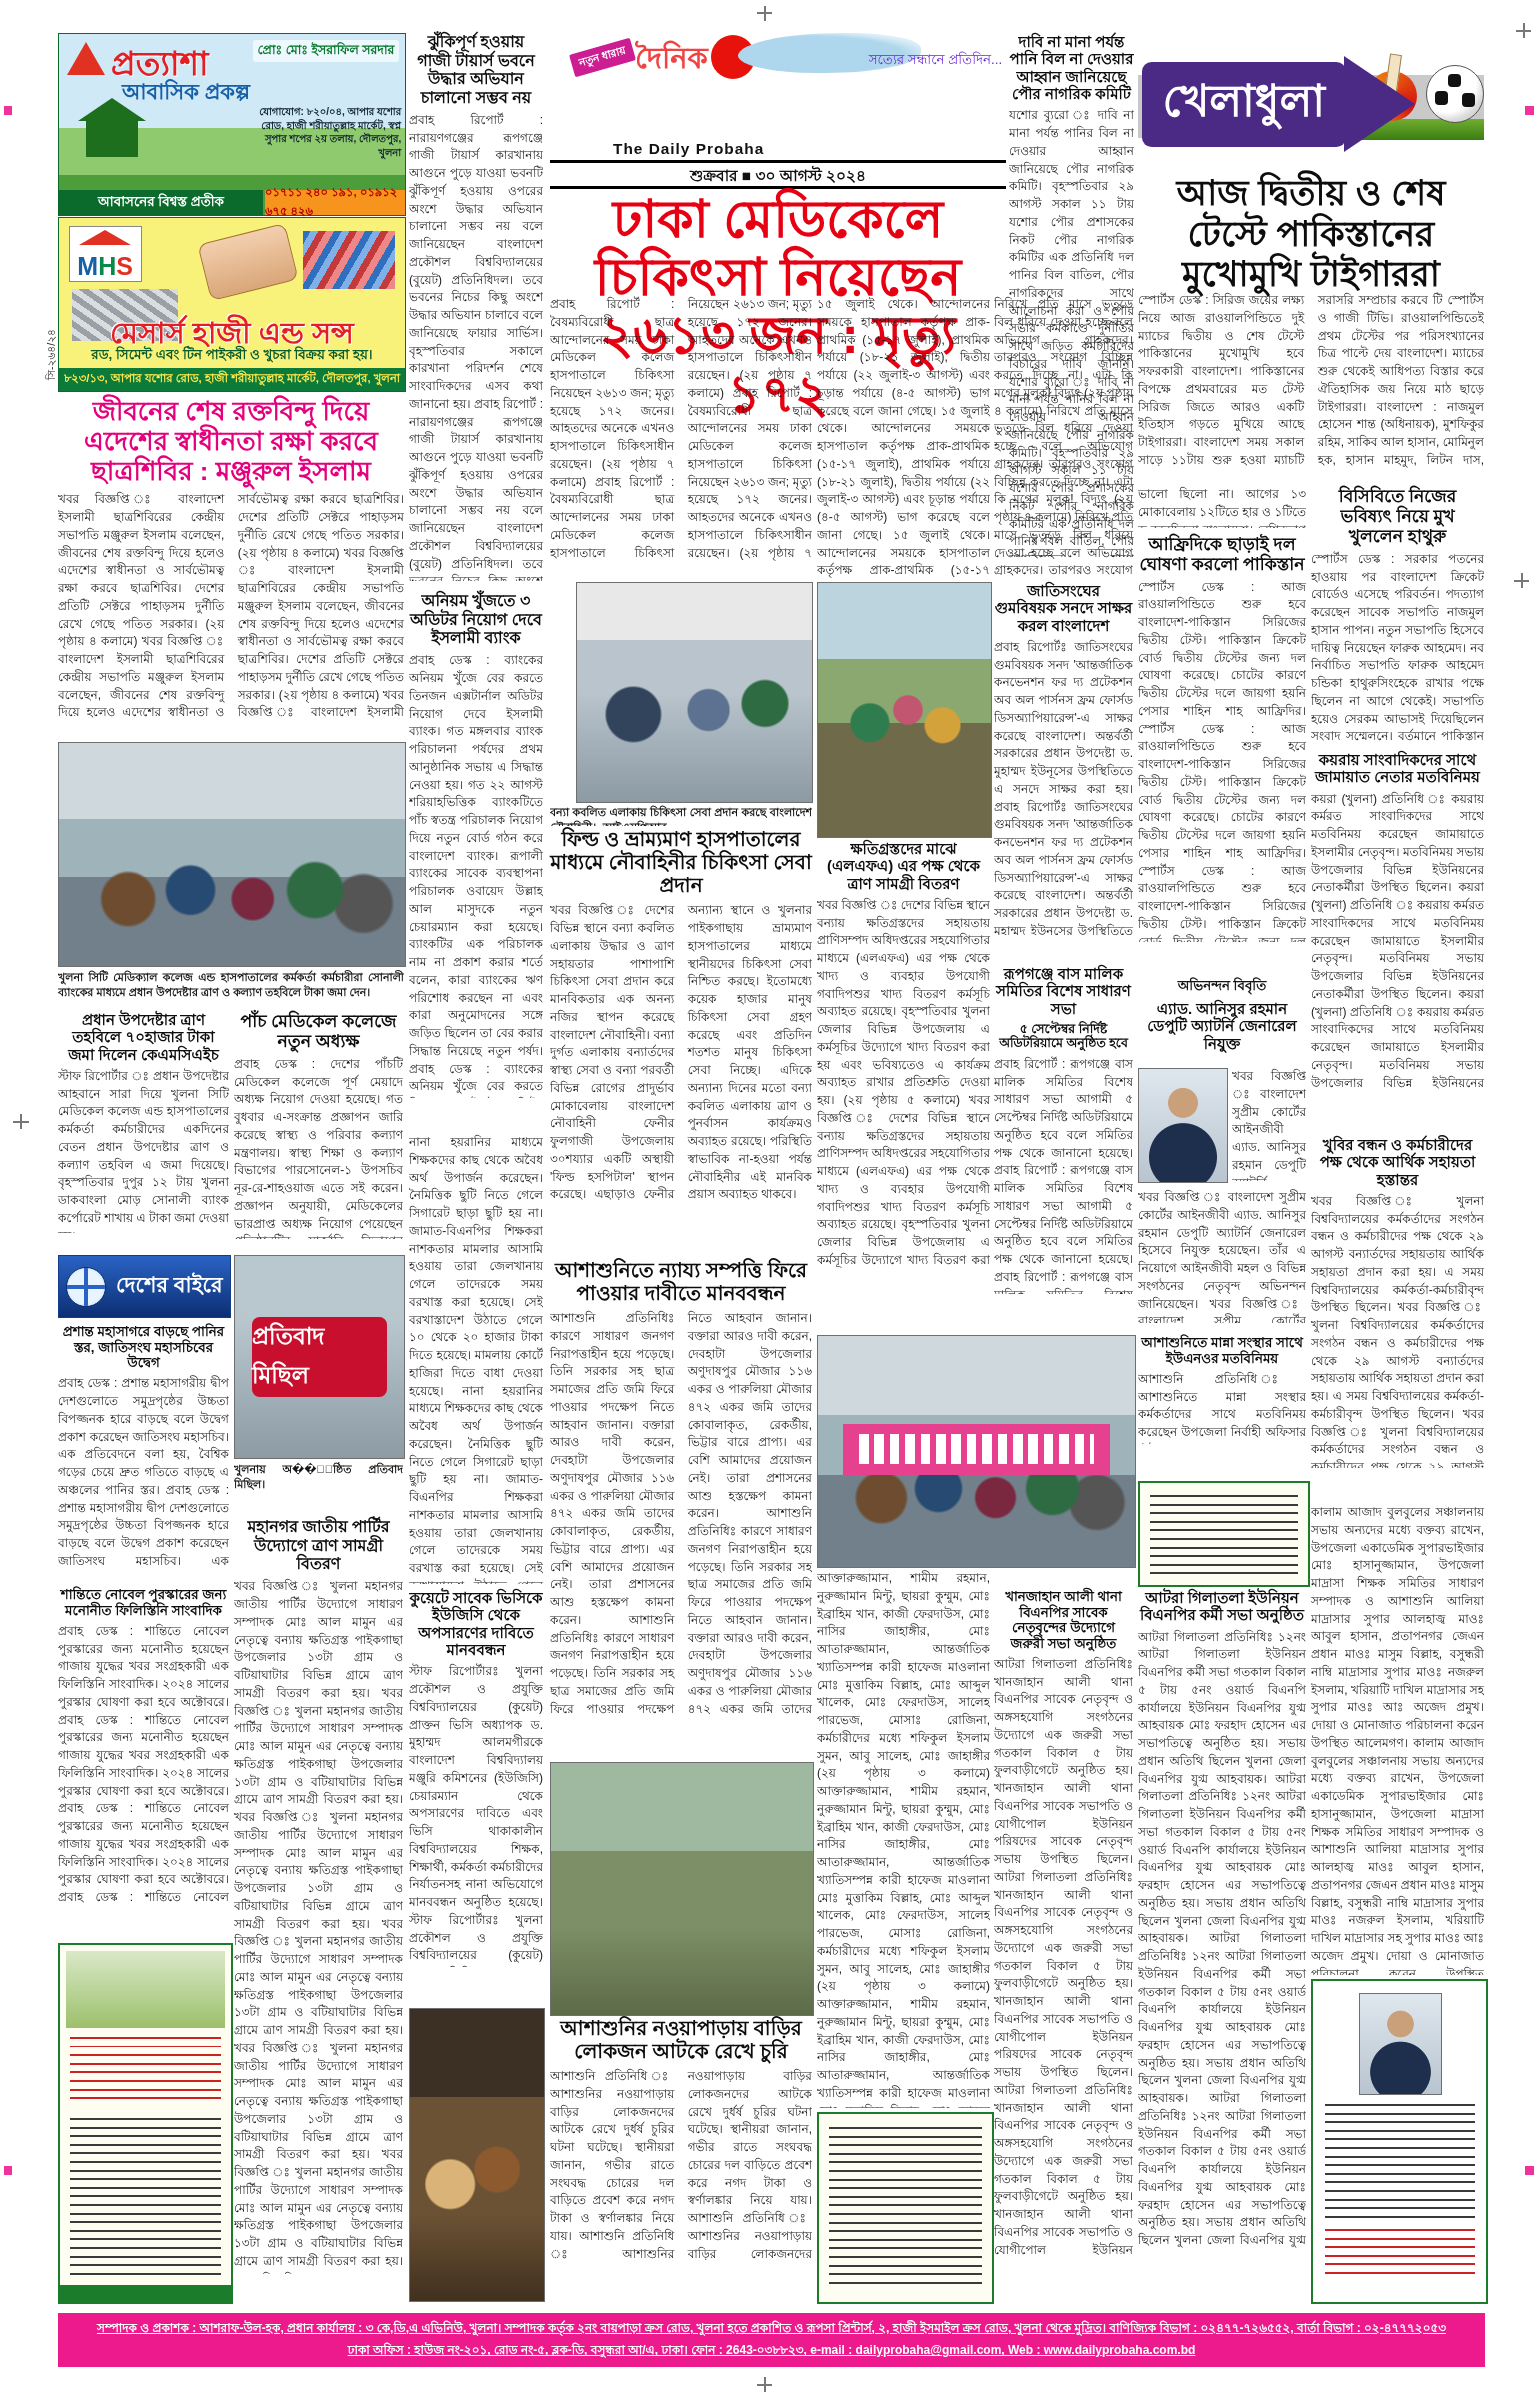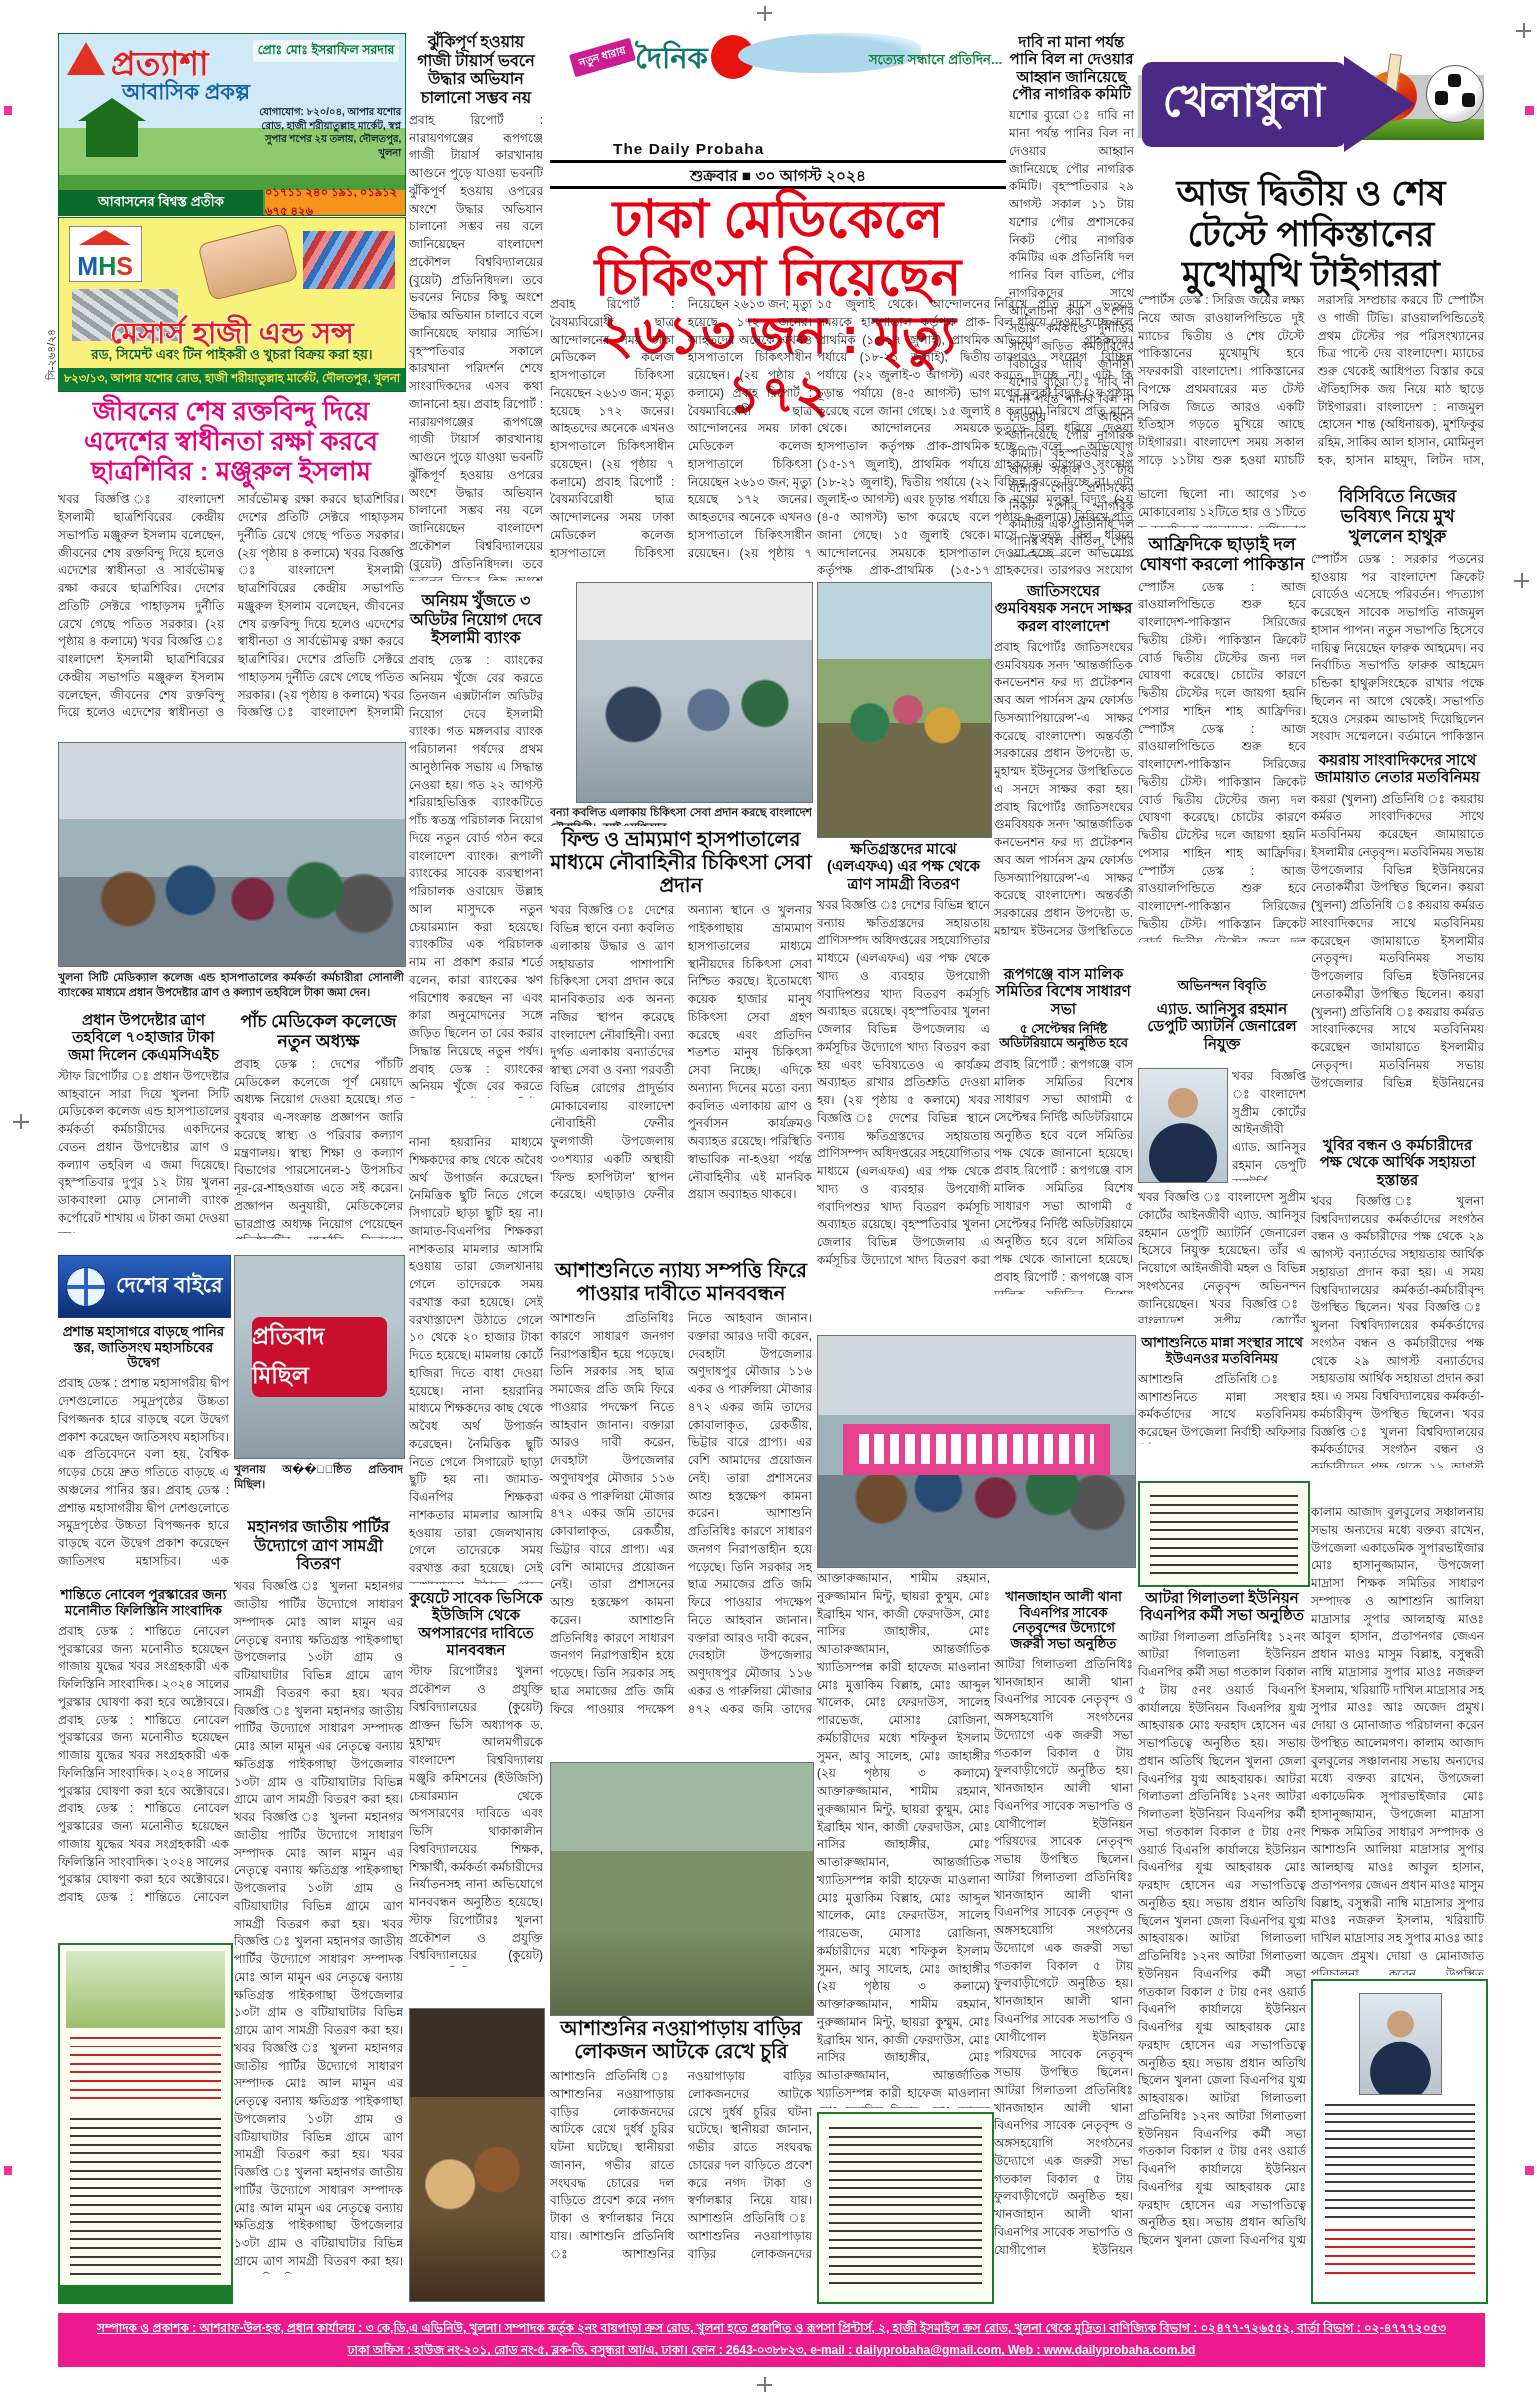--- a/index.html
+++ b/index.html
@@ -20,25 +20,25 @@
   .reg{position:absolute;width:15.4px;height:15.4px;}
   .reg:before,.reg:after{content:"";position:absolute;background:#777;}
   .reg:before{left:6.7px;top:0;width:1.9px;height:15.4px;}
   .reg:after{top:6.7px;left:0;height:1.9px;width:15.4px;}
   .psq{position:absolute;width:8.6px;height:8.6px;background:#f0339c;}
   .vert{position:absolute;transform:rotate(-90deg);transform-origin:left top;font-size:10.6px;color:#222;white-space:nowrap;}
   
   #masthead{position:absolute;left:550px;top:27px;width:456px;height:161px;}
   #mh-tag{position:absolute;left:21px;top:19px;background:#cc1d92;color:#fff;font-size:10.6px;font-weight:bold;
           padding:2.9px 7.7px;transform:rotate(-16deg);border-radius:1.9px;}
-  #mh-daily{position:absolute;left:85px;top:7.7px;font-size:29px;font-weight:bold;color:#0f766e;}
+  #mh-daily{position:absolute;left:85px;top:7.7px;font-size:29px;font-weight:bold;color:#ef4444;}
   #mh-sun{position:absolute;left:161px;top:7.7px;width:44px;height:44px;border-radius:50%;background:#e8120c;}
   #mh-cloud{position:absolute;left:188px;top:5.8px;width:183px;height:40px;border-radius:60% 40% 55% 45%;
             background:radial-gradient(ellipse at 35% 55%, #aed6ec 0 60%, #d7ecf7 75%, rgba(255,255,255,0) 100%);}
-  #mh-tagline{position:absolute;right:3.8px;top:23px;font-size:13.4px;font-weight:bold;color:#15803d;}
+  #mh-tagline{position:absolute;right:3.8px;top:23px;font-size:13.4px;font-weight:normal;color:#6d28d9;}
   #mh-name{position:absolute;left:0;right:0;top:29px;text-align:center;font-size:79px;font-weight:900;color:#000;
            letter-spacing:1.9px;line-height:1;text-shadow:1px 0 #000,1.9px 1px #000;}
   #mh-eng{position:absolute;left:63px;top:113px;font-size:15.4px;font-weight:bold;color:#111;letter-spacing:1px;text-align:right;}
   .mh-rule{position:absolute;left:0;right:0;height:2.9px;background:#000;}
   #mh-date{position:absolute;left:0;right:0;top:137px;text-align:center;font-size:15.4px;font-weight:bold;color:#111;}
   
   #sp-banner{position:absolute;left:1138px;top:50px;width:346px;height:113px;}
   #sp-strip{position:absolute;left:0;top:25px;width:346px;height:63px;background:#c9c9c9;}
   #sp-grass{position:absolute;left:221px;top:69px;width:125px;height:21px;background:linear-gradient(#6fae2f,#3c7d13);}
   #sp-ball{position:absolute;left:288px;top:15.4px;width:56px;height:56px;border-radius:50%;

